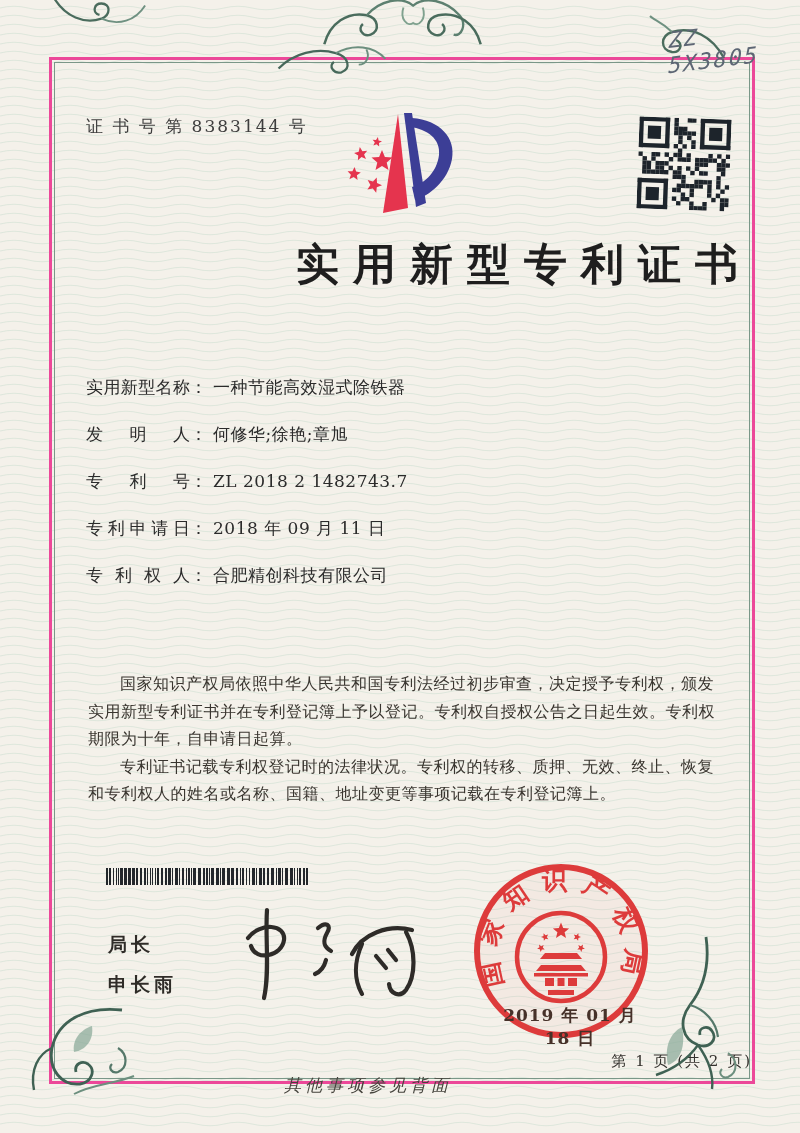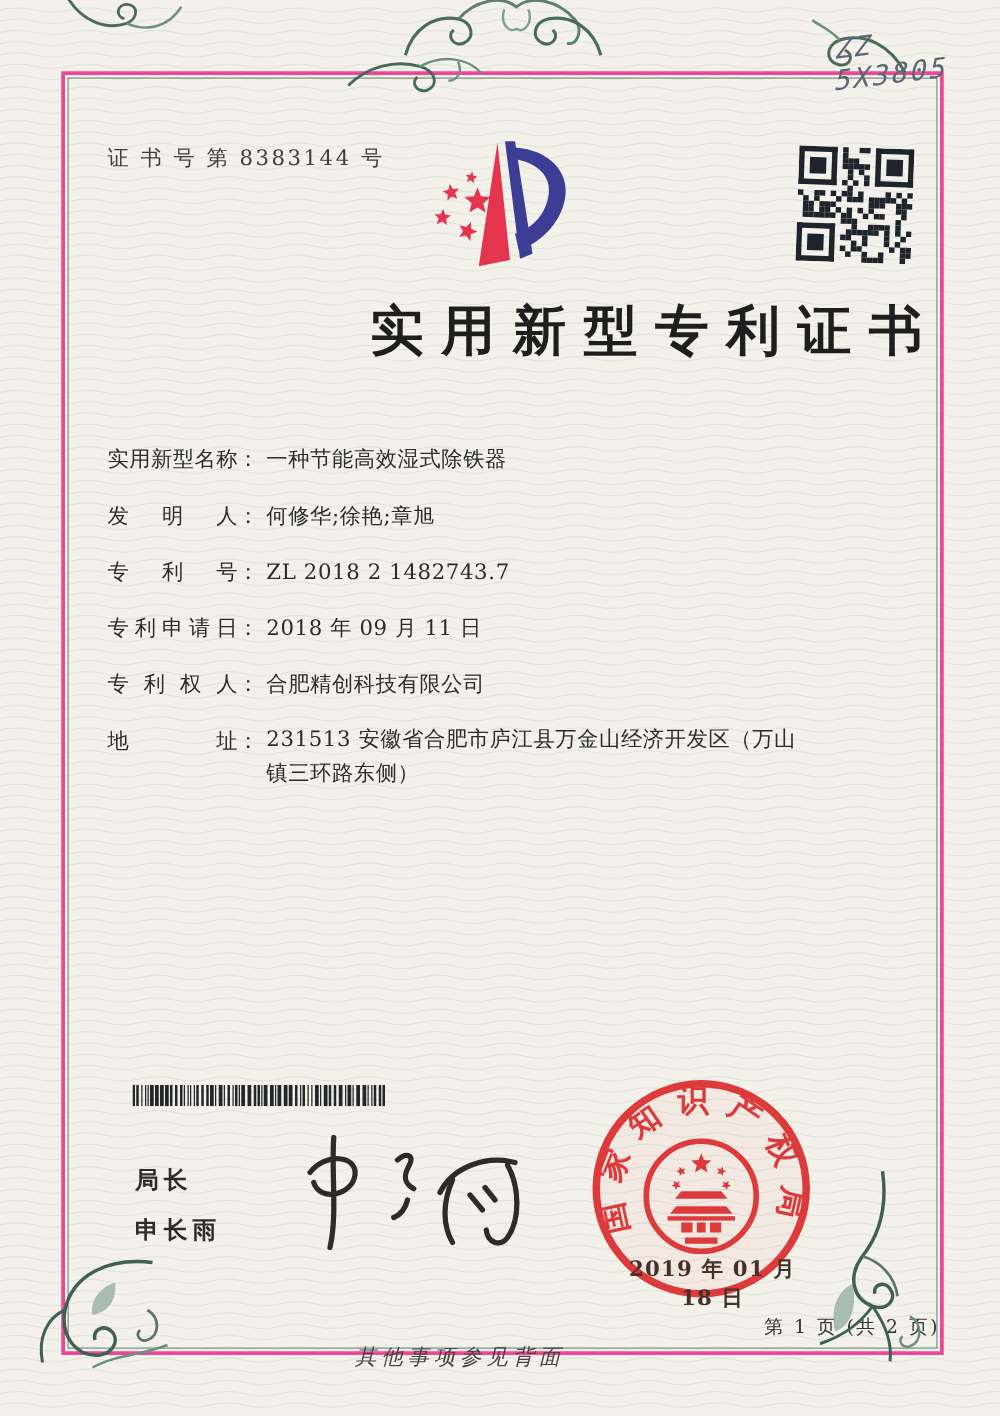--- a/index.html
+++ b/index.html
@@ -31,21 +31,21 @@
   .logo{left:294px;top:48px;width:112px;height:110px;}
   
   .qr{left:586px;top:58px;width:92px;height:92px;transform:rotate(2deg);}
   
   .title{
     left:0;top:176px;width:100%;text-align:right;
     font-size:43px;font-weight:700;letter-spacing:14px;text-indent:14px;color:#1e1e1e;
   }
   
   .fields{left:34px;top:294px;width:660px;font-size:17px;}
-  .field-row{margin-bottom:17px;line-height:28px;}
+  .field-row{margin-bottom:17px;line-height:28px;margin-top:19px;}
   .flabel{
     display:inline-block;width:104px;
     text-align:justify;text-align-last:justify;text-justify:inter-character;
     vertical-align:top;
   }
   .fcolon{display:inline-block;vertical-align:top;margin-right:6px;}
   .fvalue{display:inline-block;vertical-align:top;letter-spacing:0.5px;}
   .fvalue.wrap{width:430px;line-height:27px;}
   .grant-second{margin-left:50px;}
   .grant-second .fcolon{margin-right:4px;}
@@ -392,25 +392,26 @@
     </div>
     <div class="field-row">
       <span class="flabel">专利号</span><span class="fcolon">：</span><span class="fvalue">ZL 2018 2 1482743.7</span>
     </div>
     <div class="field-row">
       <span class="flabel">专利申请日</span><span class="fcolon">：</span><span class="fvalue">2018 年 09 月 11 日</span>
     </div>
     <div class="field-row">
       <span class="flabel">专利权人</span><span class="fcolon">：</span><span class="fvalue">合肥精创科技有限公司</span>
     </div>
-    <div class="field-row">
-      <span class="flabel">地址</span><span class="fcolon">：</span><span class="fvalue wrap">231513 安徽省合肥市庐江县万金山经济开发区（万山镇三环路东侧）</span>
-    </div>
   </div>
 
+  <div class="abs body-text">
+    <p>国家知识产权局依照中华人民共和国专利法经过初步审查，决定授予专利权，颁发实用新型专利证书并在专利登记簿上予以登记。专利权自授权公告之日起生效。专利权期限为十年，自申请日起算。</p>
+    <p>专利证书记载专利权登记时的法律状况。专利权的转移、质押、无效、终止、恢复和专利权人的姓名或名称、国籍、地址变更等事项记载在专利登记簿上。</p>
+  </div>
 
   <svg class="abs barcode" id="barcode" viewBox="0 0 204 17">
       <rect x="0" y="0" width="2" height="17" fill="#23272b"></rect>
       <rect x="3" y="0" width="2" height="17" fill="#23272b"></rect>
       <rect x="7" y="0" width="1" height="17" fill="#23272b"></rect>
       <rect x="10" y="0" width="1" height="17" fill="#23272b"></rect>
       <rect x="12" y="0" width="1" height="17" fill="#23272b"></rect>
       <rect x="14" y="0" width="3" height="17" fill="#23272b"></rect>
       <rect x="18" y="0" width="3" height="17" fill="#23272b"></rect>
       <rect x="22" y="0" width="3" height="17" fill="#23272b"></rect>

